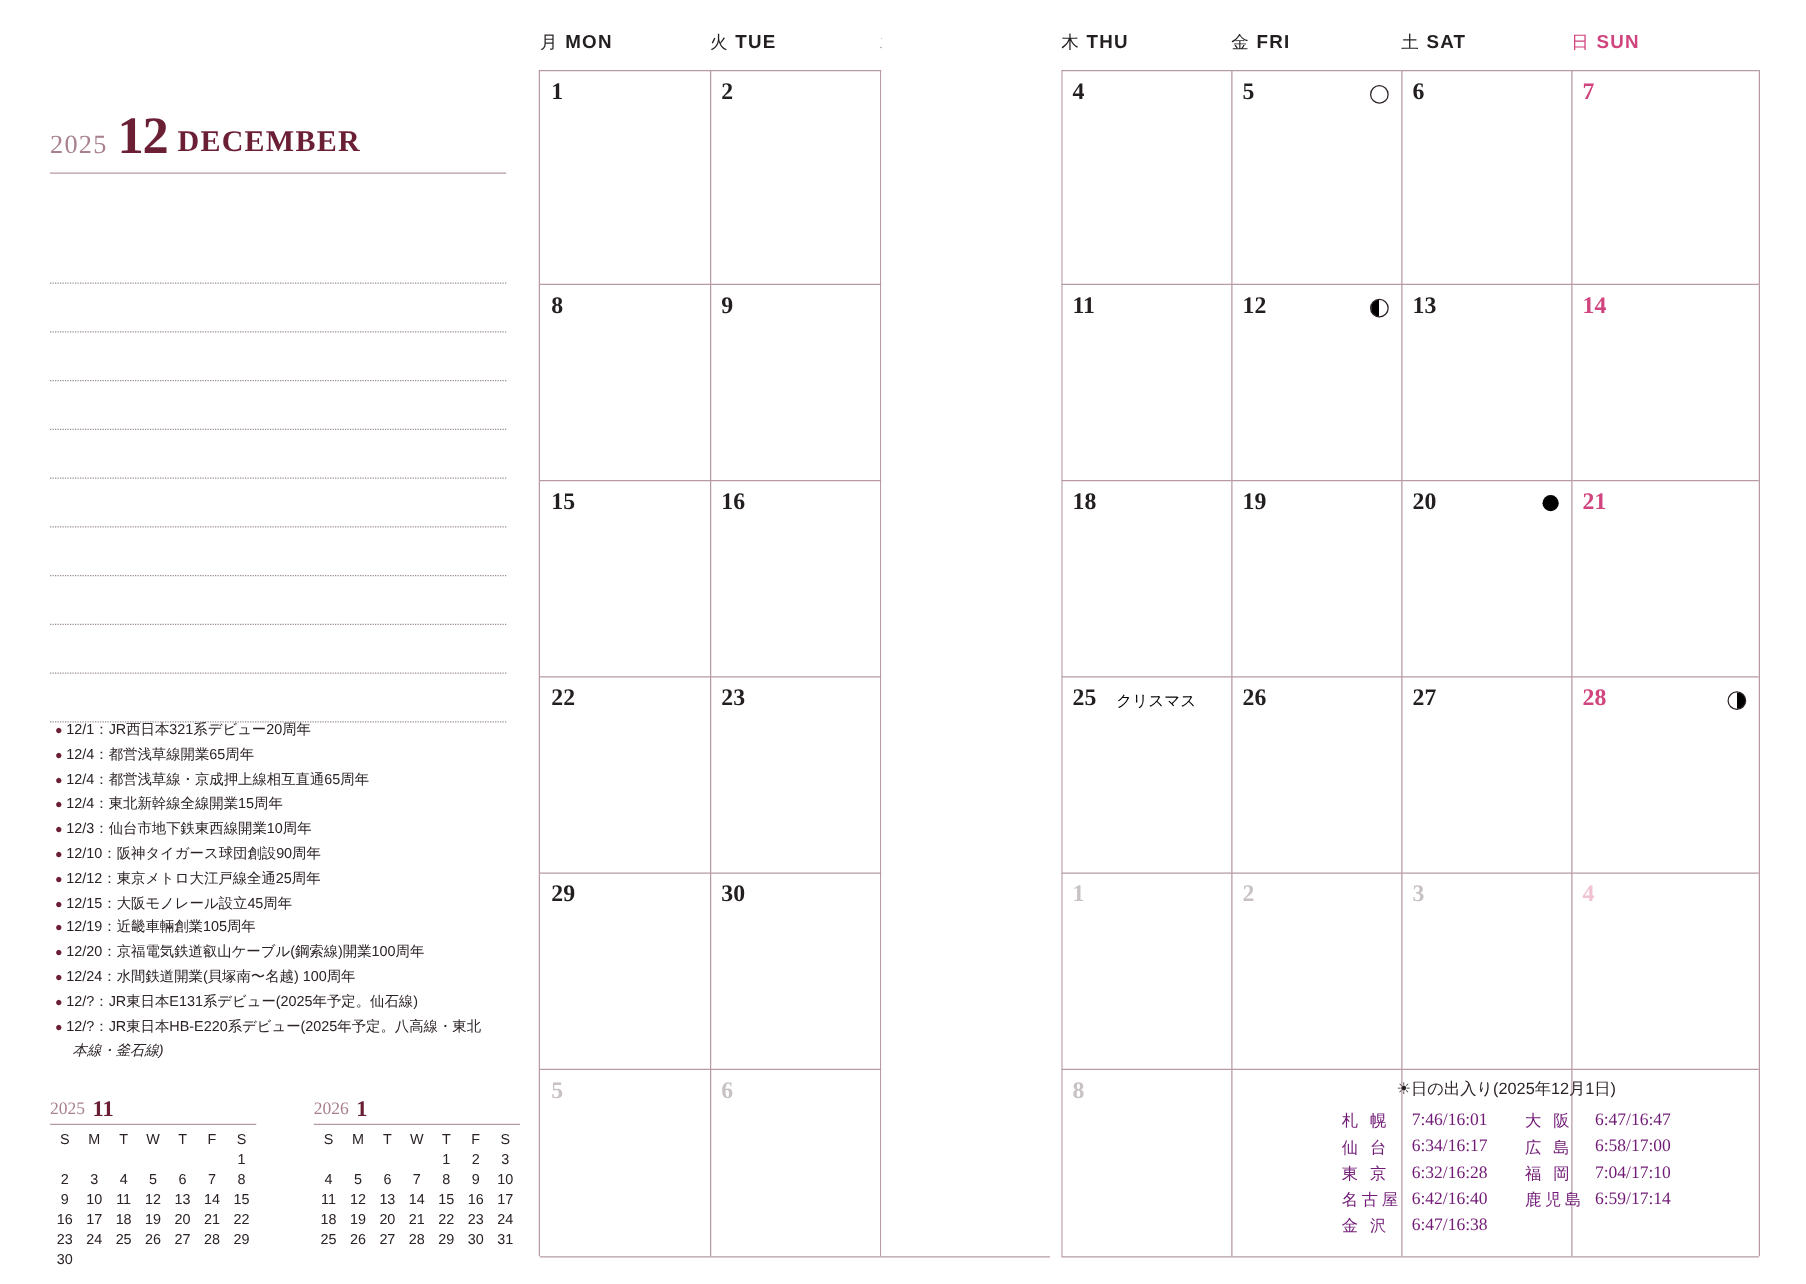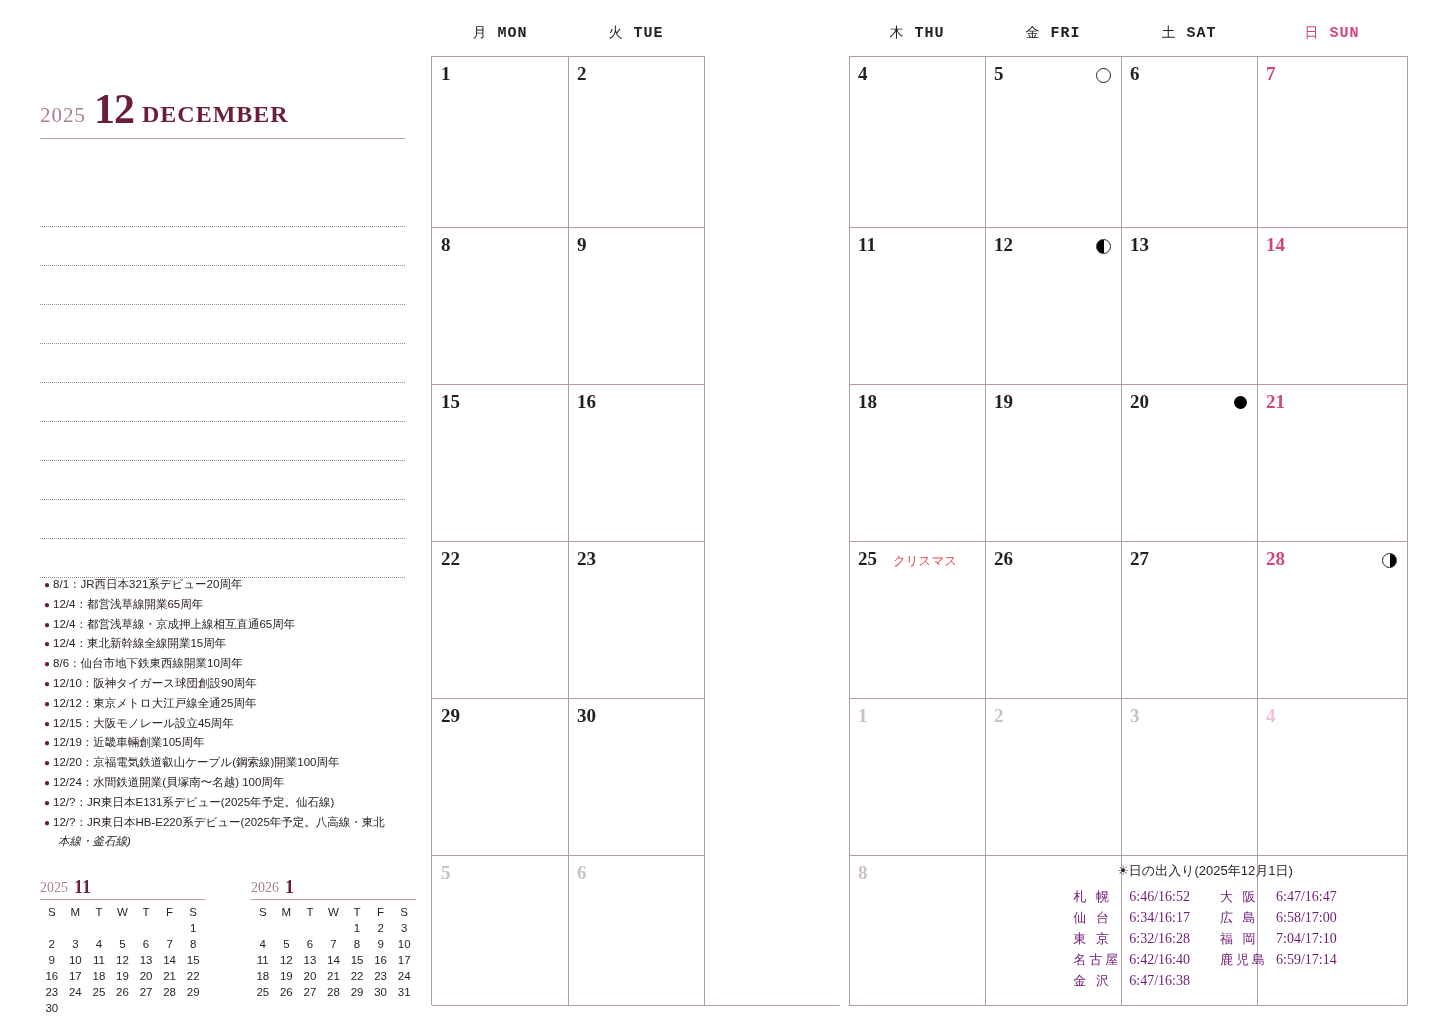--- a/index.html
+++ b/index.html
@@ -56,36 +56,36 @@
     color:#2b2224;
   }
   table.mini-tbl th{color:#2b2224;font-weight:normal;}
   .sun{color:#d1447e;}
   .sat{color:#3b6fc4;}
 
   
   .cal{position:absolute;left:432px;top:18px;width:975px;height:985px;}
   .colgroup{position:absolute;top:0;}
   .dayhead{
-    height:38px;line-height:30px;text-align:center;
-    font-size:15px;font-family:Liberation Mono, monospace;font-weight:bold;
+    height:38px;line-height:30px;
+    font-size:15px;font-family:Liberation Sans, sans-serif;font-weight:bold;
     letter-spacing:1px;
   }
   .dayhead .jp{font-weight:normal;font-size:14px;}
   .cell{
     position:relative;
     border-top:1px solid #b89aa4;
   }
   .cell .num{
     position:absolute;left:9px;top:6px;
     font-size:19px;font-weight:bold;font-family:"Liberation Serif",serif;
   }
   .cell .holiday-label{
     position:absolute;left:44px;top:11px;font-size:12.5px;
-    font-family:Liberation Serif, serif;color:#ef4444;
+    font-family:Liberation Serif, serif;color:#000000;
   }
   .moon{position:absolute;right:10px;top:11px;width:13px;height:13px;border-radius:50%;}
   .moon.new{background:#000;}
   .moon.full{background:#fff;border:1px solid #2b2224;}
   .moon.first{background:linear-gradient(90deg,#fff 50%,#000 50%);border:1px solid #2b2224;}
   .moon.last{background:linear-gradient(90deg,#000 50%,#fff 50%);border:1px solid #2b2224;}
 
   .grey{color:#c9c2c4;}
   .num.sun{color:#d1447e;}
   .num.grey{color:#c9c2c4;}
@@ -121,25 +121,25 @@
       <div class="memo-line"></div>
       <div class="memo-line"></div>
       <div class="memo-line"></div>
       <div class="memo-line"></div>
       <div class="memo-line"></div>
       <div class="memo-line"></div>
       <div class="memo-line"></div>
     </div>
 
     <div class="events">
-      <div class="ev"><span class="bullet">●</span><span>8/1：JR西日本321系デビュー20周年</span></div>
+      <div class="ev"><span class="bullet">●</span><span>12/1：JR西日本321系デビュー20周年</span></div>
       <div class="ev"><span class="bullet">●</span><span>12/4：都営浅草線開業65周年</span></div>
       <div class="ev"><span class="bullet">●</span><span>12/4：都営浅草線・京成押上線相互直通65周年</span></div>
       <div class="ev"><span class="bullet">●</span><span>12/4：東北新幹線全線開業15周年</span></div>
-      <div class="ev"><span class="bullet">●</span><span>8/6：仙台市地下鉄東西線開業10周年</span></div>
+      <div class="ev"><span class="bullet">●</span><span>12/3：仙台市地下鉄東西線開業10周年</span></div>
       <div class="ev"><span class="bullet">●</span><span>12/10：阪神タイガース球団創設90周年</span></div>
       <div class="ev"><span class="bullet">●</span><span>12/12：東京メトロ大江戸線全通25周年</span></div>
       <div class="ev"><span class="bullet">●</span><span>12/15：大阪モノレール設立45周年</span></div>
       <div class="ev"><span class="bullet">●</span><span>12/19：近畿車輛創業105周年</span></div>
       <div class="ev"><span class="bullet">●</span><span>12/20：京福電気鉄道叡山ケーブル(鋼索線)開業100周年</span></div>
       <div class="ev"><span class="bullet">●</span><span>12/24：水間鉄道開業(貝塚南〜名越) 100周年</span></div>
       <div class="ev"><span class="bullet">●</span><span>12/?：JR東日本E131系デビュー(2025年予定。仙石線)</span></div>
       <div class="ev wrap">
         <span class="bullet">●</span><span>12/?：JR東日本HB-E220系デビュー(2025年予定。八高線・東北</span>
         <span class="cont">本線・釜石線)</span>
@@ -449,21 +449,21 @@
       <div style="position: absolute; left: 417px; top: 987px; width: 136px; height: 1px; background: rgb(184, 154, 164);"></div>
       <div style="position: absolute; left: 553px; top: 987px; width: 136px; height: 1px; background: rgb(184, 154, 164);"></div>
       <div style="position: absolute; left: 689px; top: 987px; width: 136px; height: 1px; background: rgb(184, 154, 164);"></div>
       <div style="position: absolute; left: 825px; top: 987px; width: 150px; height: 1px; background: rgb(184, 154, 164);"></div>
       <div class="sunbox" style="position: absolute; left: 562px; top: 837px; width: 422px; height: 155px;">
         <div class="sb-title">☀日の出入り(2025年12月1日)</div>
         <table class="sb-table">
           <tbody>
             <tr>
               <td class="sb-city">札 幌</td>
-              <td class="sb-time">6:46/16:52</td>
+              <td class="sb-time">7:46/16:01</td>
               <td class="sb-city" style="padding-left: 26px;">大 阪</td>
               <td class="sb-time">6:47/16:47</td>
             </tr>
             <tr>
               <td class="sb-city">仙 台</td>
               <td class="sb-time">6:34/16:17</td>
               <td class="sb-city" style="padding-left: 26px;">広 島</td>
               <td class="sb-time">6:58/17:00</td>
             </tr>
             <tr>

